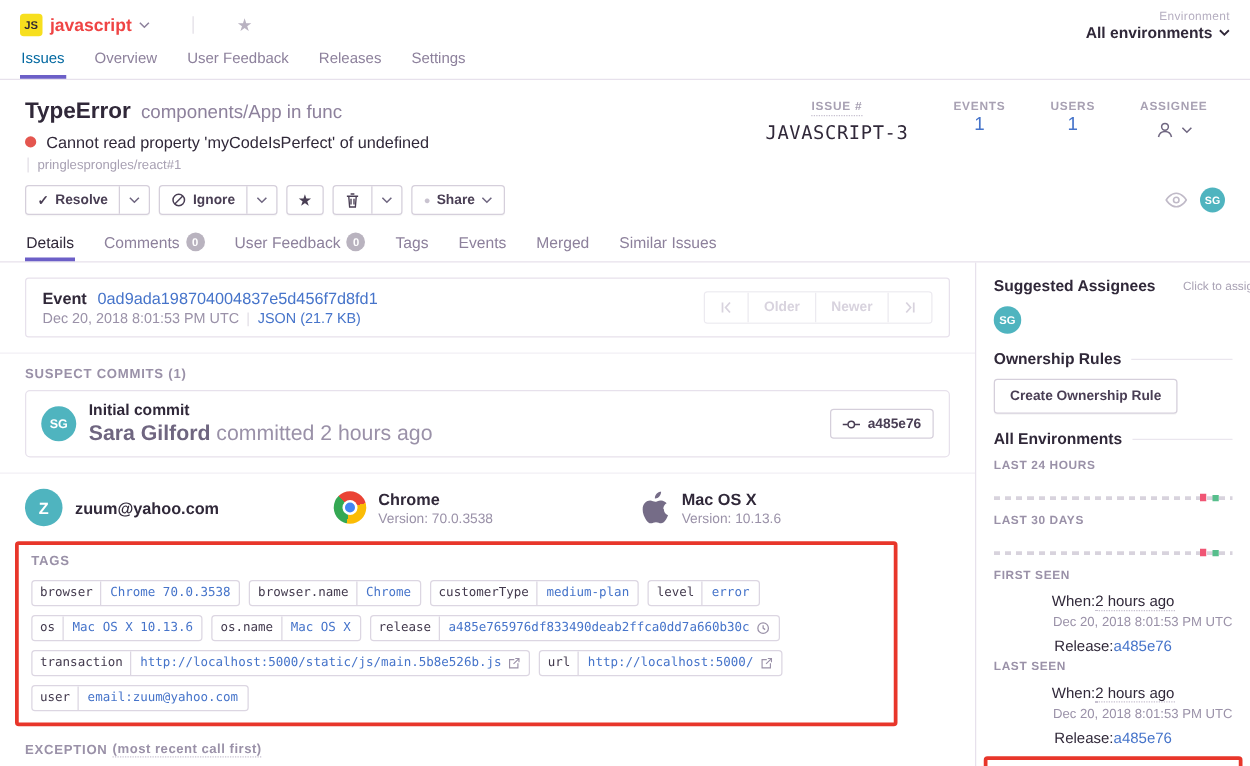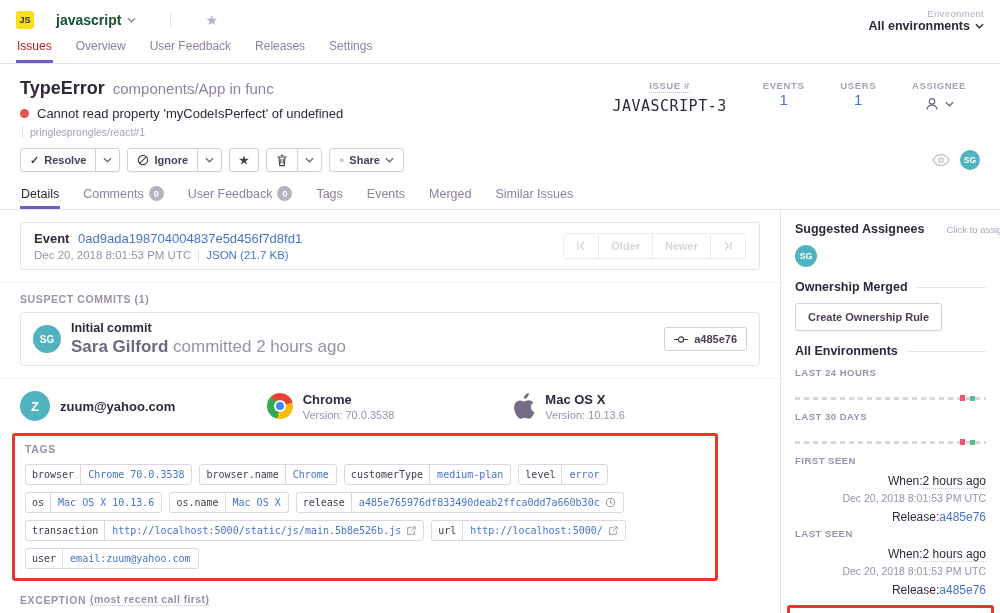--- a/index.html
+++ b/index.html
@@ -9,30 +9,30 @@
   .page { position:relative; width:1000px; height:613px; background:#fff; overflow:hidden; }
   a { text-decoration:none; }
   svg { display:block; }
 
   
   .app-header { padding:8px 16px 0 16px; border-bottom:1px solid #e7e1ec; }
   .ph-row1 { display:flex; align-items:center; height:24px;gap:22px; }
   .proj { display:flex; align-items:center; gap:6px; cursor:pointer; }
   .proj-badge { width:18px; height:18px; background:#f7df1e; color:#322931; font-size:9px; font-weight:bold;
     display:flex; align-items:center; justify-content:center; border-radius:3px; }
-  .proj-name { font-size:14px; font-weight:bold; color:#14532d;margin-left:16px; }
+  .proj-name { font-size:14px; font-weight:bold; color:#ef4444; }
   .chev { width:9px; height:6px; }
   .vdiv { width:1px; height:14px; background:#e2dee6; margin:0 12px; }
   .hstar { color:#b9b2c1; font-size:14px; line-height:1; cursor:pointer; }
   .env-block { margin-left:auto; text-align:right; }
   .env-label { font-size:9.5px; color:#b5aec0; letter-spacing:.3px; }
   .env-value { display:flex; align-items:center; gap:5px; font-size:12.5px; font-weight:bold; color:#302839; cursor:pointer; justify-content:flex-end; }
   .ph-nav { display:flex; gap:22px; margin-top:2px; }
   .nav-item { font-size:12px; color:#8d819c; padding:5px 1px 7px 1px; cursor:pointer; }
-  .nav-item.active { color:#b91c1c; border-bottom:3px solid #6c5fc7; }
+  .nav-item.active { color:#0369a1; border-bottom:3px solid #6c5fc7; }
 
   
   .issue-head { padding:14px 16px 8px 20px; }
   .ih-top { display:flex; }
   .ih-left { flex:1; min-width:0; }
   .ih-title { font-size:18px; }
   .ih-title .t { font-weight:bold; color:#302839; }
   .ih-title .culprit { color:#8d819c; font-size:15px; margin-left:8px; }
   .ih-msg { display:flex; align-items:center; gap:8px; margin-top:7px; font-size:13px; color:#302839; }
   .err-dot { width:9px; height:9px; border-radius:50%; background:#e4564f; flex:0 0 auto; }
@@ -136,21 +136,21 @@
   .sb-block { margin-bottom:13px; }
   .sb-btn { background:#fff; border:1px solid #d5cfdb; border-radius:3px; font-size:11px; font-weight:bold; color:#493e54;
     padding:7px 12px; cursor:pointer; box-shadow:0 1px 0 rgba(0,0,0,.03); }
   .spark-label { font-size:9.5px; letter-spacing:.5px; color:#9a91a8; font-weight:bold; }
   .spark { position:relative; height:26px; margin-bottom:7px; }
   .spark-base { position:absolute; left:0; right:0; bottom:4px; height:3px;
     background:repeating-linear-gradient(to right, #d8d3dd 0 5px, transparent 5px 9px); }
   .spark-evt { position:absolute; bottom:3px; right:21px; width:5px; height:6px; background:#f05574; }
   .spark-rel { position:absolute; bottom:3px; right:11px; width:5px; height:5px; background:#57be8c; }
   .seen-head { font-size:9.5px; letter-spacing:.5px; color:#9a91a8; font-weight:bold; margin:4px 0 8px 0; }
-  .seen-row { display:flex; justify-content:flex-end; align-items:baseline; font-size:12px; margin-bottom:3px; }
+  .seen-row { display:flex; justify-content:center; align-items:baseline; font-size:12px; margin-bottom:3px; }
   .seen-rel { border-bottom:1px dotted #c6c0cf; }
   .seen-date { text-align:right; font-size:10.5px; color:#9a91a8; margin-bottom:6px; }
   .seen-release { color:#4674ca; }
   .linked-box { margin:8px -8px 0 -8px; padding:7px 10px 9px 10px; }
 </style>
 </head>
 <body>
 
 <div class="page">
 
@@ -465,21 +465,21 @@
       <div class="sb-heading">
         <span class="t">Suggested Assignees</span>
         <span class="hint">Click to assign</span>
         <span class="line"></span>
       </div>
       <div class="sb-block">
         <span class="avatar av22">SG</span>
       </div>
 
       <div class="sb-heading">
-        <span class="t">Ownership Merged</span>
+        <span class="t">Ownership Rules</span>
         <span class="line"></span>
       </div>
       <div class="sb-block">
         <button class="sb-btn">Create Ownership Rule</button>
       </div>
 
       <div class="sb-heading">
         <span class="t">All Environments</span>
         <span class="line"></span>
       </div>

